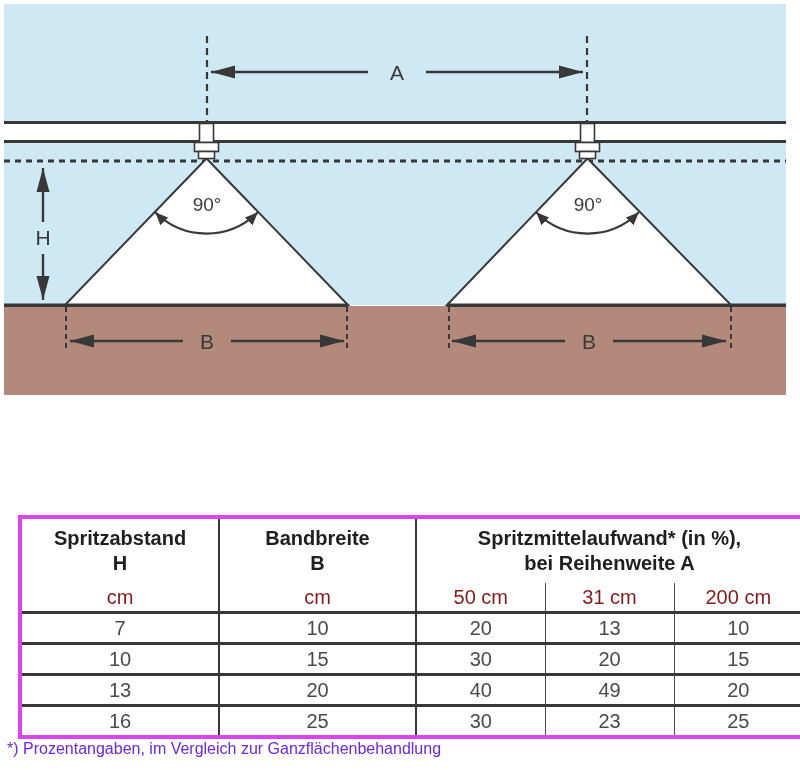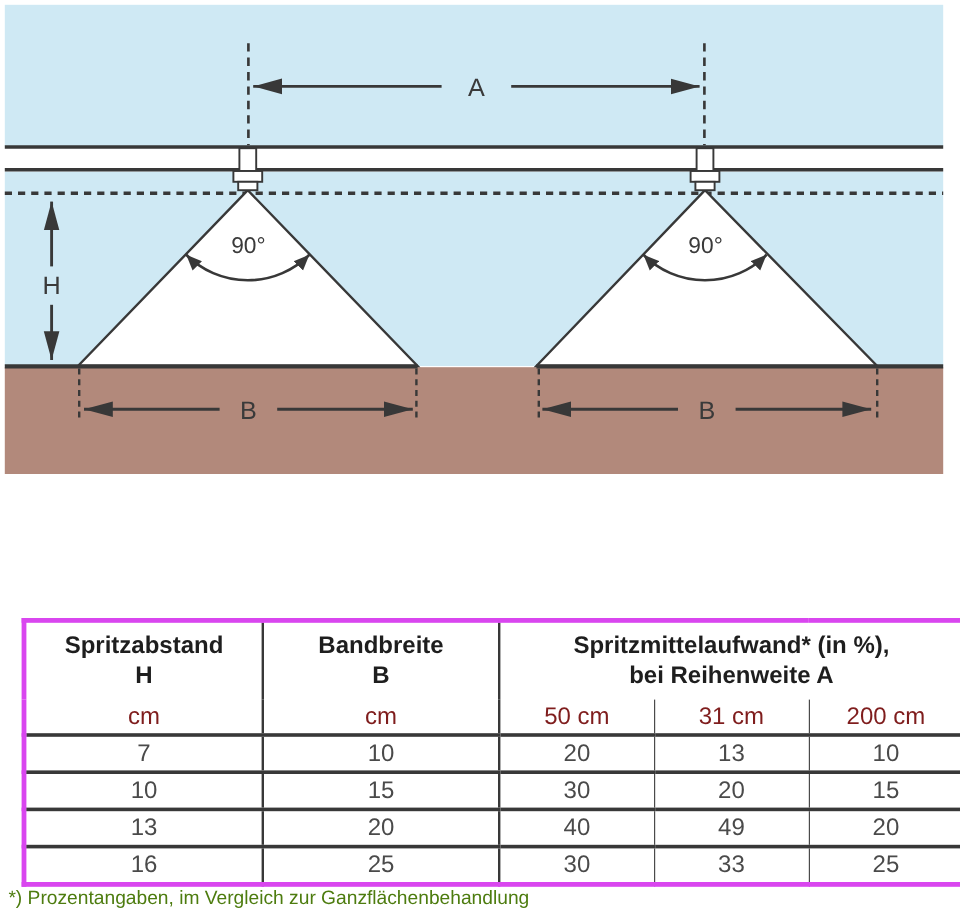--- a/index.html
+++ b/index.html
@@ -18,21 +18,21 @@
   .title-row th { height:64px; font-size:20px; line-height:25px; font-weight:bold;
                   color:#1e1e1e; padding-top:4px; }
   .units-row td { height:28px; font-size:20px; font-weight:normal; color:#7f1d1d;
                   border-bottom:3px solid #383838; }
   tbody.data td { height:28px; font-size:20px; color:#4a4a4a;
                   border-bottom:3px solid #383838; }
   tbody.data tr:last-child td { border-bottom:none; }
   .vmajor { border-left:2px solid #383838; }
   .vsub   { border-left:1px solid #4a4a4a; }
 
-  .footnote { position:absolute; left:7px; top:740px; font-size:16px; color:#4d7c0f; }
+  .footnote { position:absolute; left:7px; top:740px; font-size:16px; color:#6d28d9; }
 </style>
 </head>
 <body>
 
 <div class="page">
 
   <svg class="diagram" width="800" height="405" viewBox="0 0 800 405" xmlns="http://www.w3.org/2000/svg">
     <defs>
       <marker id="ah" markerUnits="userSpaceOnUse" markerWidth="26" markerHeight="16" refX="24" refY="8" orient="auto-start-reverse">
         <path d="M0,1.5 L24,8 L0,14.5 Z" fill="#383838"></path>
@@ -160,20 +160,20 @@
         <td>13</td>
         <td class="vmajor">20</td>
         <td class="vmajor">40</td>
         <td class="vsub">49</td>
         <td class="vsub">20</td>
       </tr>
       <tr>
         <td>16</td>
         <td class="vmajor">25</td>
         <td class="vmajor">30</td>
-        <td class="vsub">33</td>
+        <td class="vsub">23</td>
         <td class="vsub">25</td>
       </tr>
     </tbody>
   </table>
 
   <div class="footnote">*) Prozentangaben, im Vergleich zur Ganzflächenbehandlung</div>
 </div>
 
 </body></html>

